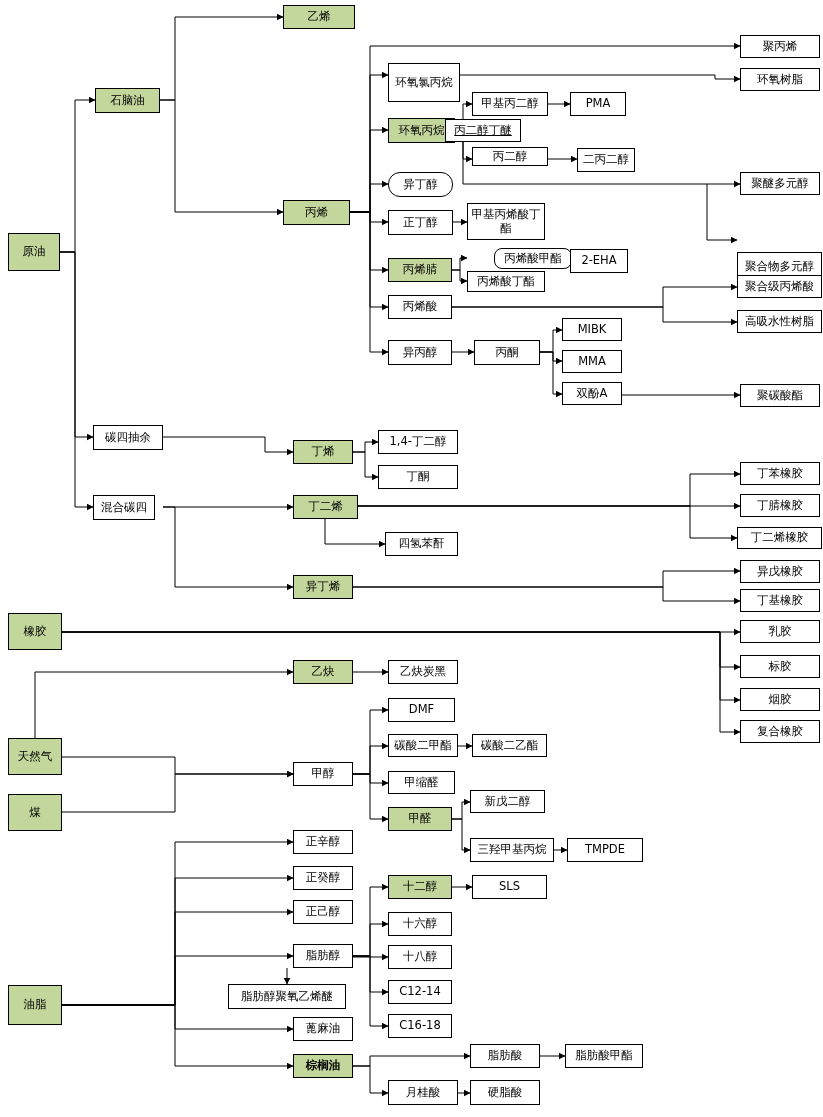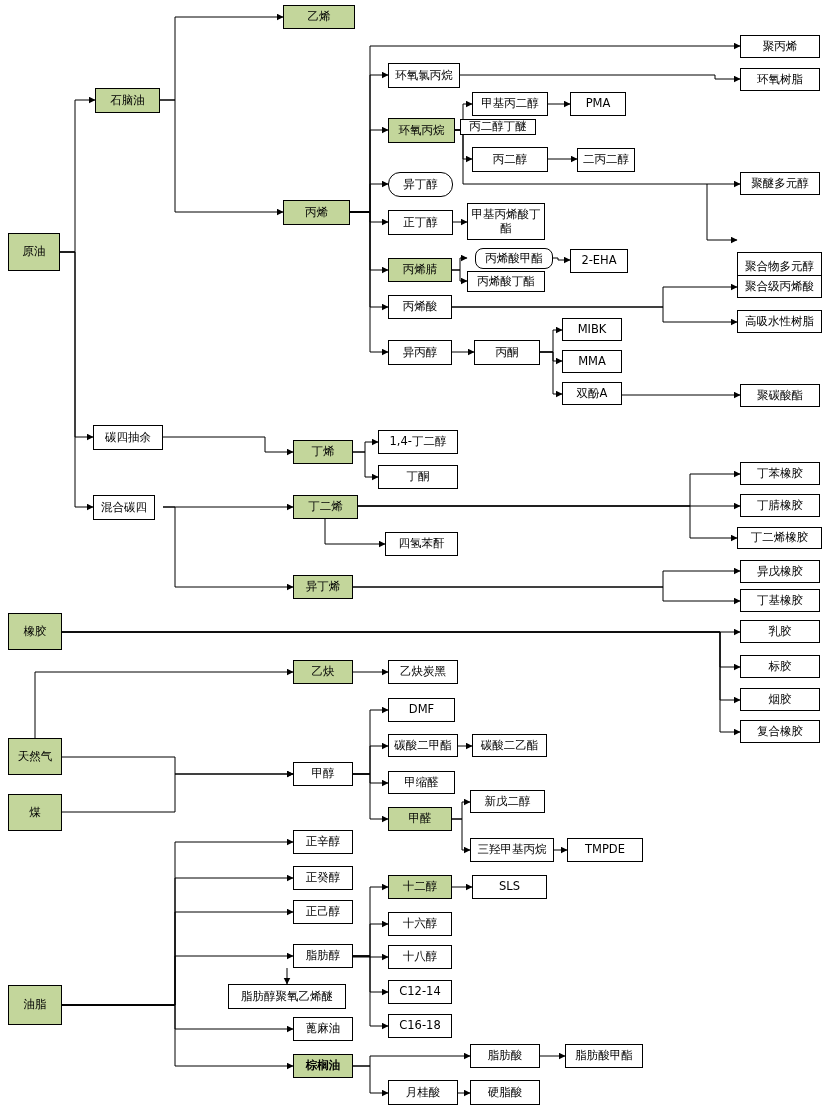--- a/index.html
+++ b/index.html
@@ -110,34 +110,34 @@
       <div class="node green" style="left: 8px; top: 233px; width: 52px; height: 38px;">原油</div>
       <div class="node green" style="left: 8px; top: 613px; width: 54px; height: 37px;">橡胶</div>
       <div class="node green" style="left: 8px; top: 738px; width: 54px; height: 37px;">天然气</div>
       <div class="node green" style="left: 8px; top: 794px; width: 54px; height: 37px;">煤</div>
       <div class="node green" style="left: 8px; top: 985px; width: 54px; height: 40px;">油脂</div>
       <div class="node green" style="left: 95px; top: 88px; width: 65px; height: 25px;">石脑油</div>
       <div class="node" style="left: 93px; top: 425px; width: 70px; height: 25px;">碳四抽余</div>
       <div class="node" style="left: 93px; top: 495px; width: 62px; height: 25px;">混合碳四</div>
       <div class="node green" style="left: 283px; top: 5px; width: 72px; height: 24px;">乙烯</div>
       <div class="node green" style="left: 283px; top: 200px; width: 67px; height: 25px;">丙烯</div>
-      <div class="node" style="left: 388px; top: 63px; width: 72px; height: 25px;">环氧氯丙烷</div>
+      <div class="node" style="left: 388px; top: 63px; width: 72px; height: 39px;">环氧氯丙烷</div>
       <div class="node green" style="left: 388px; top: 118px; width: 67px; height: 25px;">环氧丙烷</div>
       <div class="node" style="left: 388px; top: 172px; width: 65px; height: 25px; border-radius: 12px;">异丁醇</div>
       <div class="node" style="left: 388px; top: 210px; width: 65px; height: 25px;">正丁醇</div>
       <div class="node green" style="left: 388px; top: 258px; width: 64px; height: 24px;">丙烯腈</div>
       <div class="node" style="left: 388px; top: 295px; width: 64px; height: 24px;">丙烯酸</div>
       <div class="node" style="left: 388px; top: 340px; width: 64px; height: 25px;">异丙醇</div>
       <div class="node" style="left: 472px; top: 92px; width: 76px; height: 24px;">甲基丙二醇</div>
-      <div class="node" style="left: 460px; top: 119px; width: 76px; height: 16px;">丙二醇丁醚</div>
-      <div class="node" style="left: 472px; top: 147px; width: 76px; height: 25px;">丙二醇</div>
+      <div class="node" style="left: 445px; top: 119px; width: 76px; height: 23px; text-decoration: underline;">丙二醇丁醚</div>
+      <div class="node" style="left: 472px; top: 147px; width: 76px; height: 19px;">丙二醇</div>
       <div class="node" style="left: 570px; top: 92px; width: 56px; height: 24px;">PMA</div>
       <div class="node" style="left: 577px; top: 148px; width: 58px; height: 24px;">二丙二醇</div>
       <div class="node" style="left: 467px; top: 203px; width: 78px; height: 37px;">甲基丙烯酸丁酯</div>
-      <div class="node" style="left: 475px; top: 248px; width: 78px; height: 21px; border-radius: 8px;">丙烯酸甲酯</div>
+      <div class="node" style="left: 494px; top: 248px; width: 78px; height: 21px; border-radius: 8px;">丙烯酸甲酯</div>
       <div class="node" style="left: 467px; top: 271px; width: 78px; height: 21px;">丙烯酸丁酯</div>
       <div class="node" style="left: 570px; top: 249px; width: 58px; height: 24px;">2-EHA</div>
       <div class="node" style="left: 474px; top: 340px; width: 66px; height: 25px;">丙酮</div>
       <div class="node" style="left: 562px; top: 318px; width: 60px; height: 23px;">MIBK</div>
       <div class="node" style="left: 562px; top: 350px; width: 60px; height: 23px;">MMA</div>
       <div class="node" style="left: 562px; top: 382px; width: 60px; height: 23px;">双酚A</div>
       <div class="node" style="left: 740px; top: 35px; width: 80px; height: 23px;">聚丙烯</div>
       <div class="node" style="left: 740px; top: 68px; width: 80px; height: 23px;">环氧树脂</div>
       <div class="node" style="left: 740px; top: 172px; width: 80px; height: 23px;">聚醚多元醇</div>
       <div class="node" style="left: 737px; top: 228px; width: 85px; height: 29px; margin-top: 24px;">聚合物多元醇</div>

